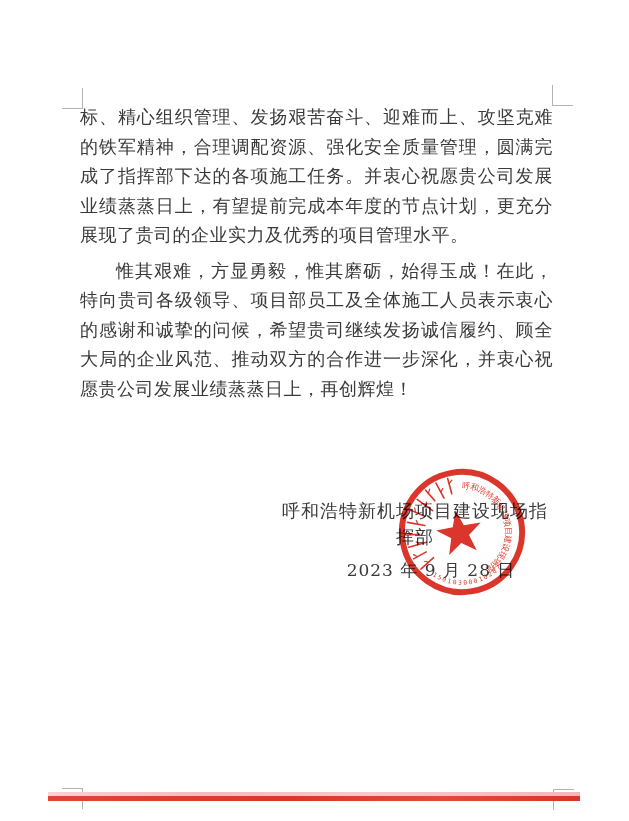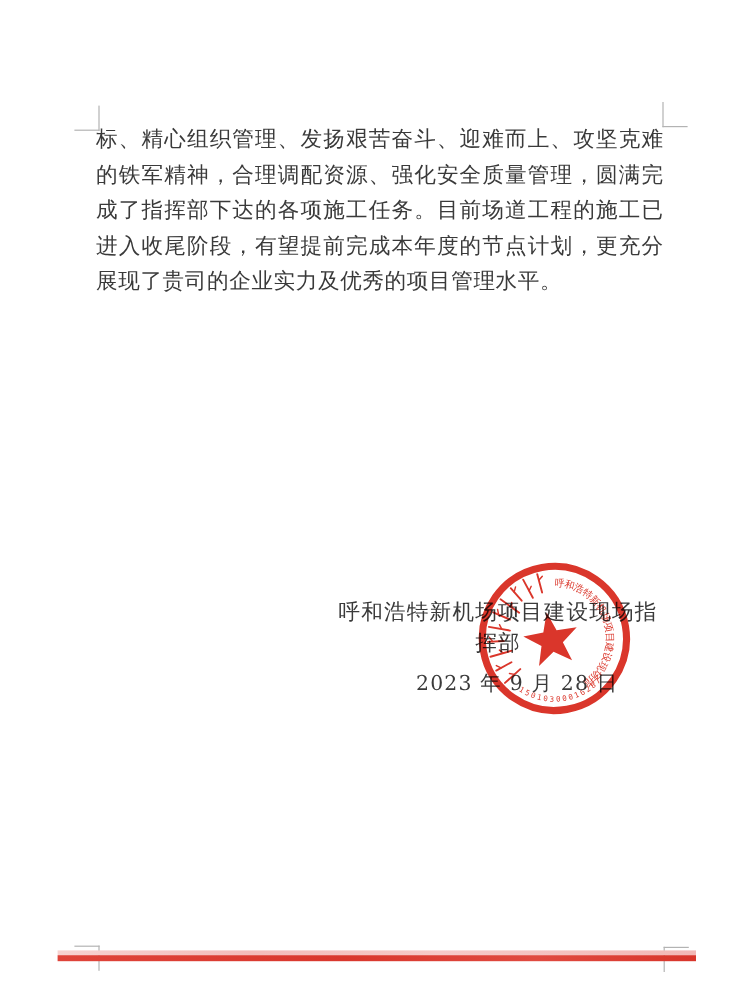--- a/index.html
+++ b/index.html
@@ -57,21 +57,22 @@
 <body>
 
 <div class="page">
 
   <div class="crop tl"></div>
   <div class="crop tr"></div>
   <div class="crop bl"></div>
   <div class="crop br"></div>
 
   <div class="content">
-    <p>标、精心组织管理、发扬艰苦奋斗、迎难而上、攻坚克难的铁军精神，合理调配资源、强化安全质量管理，圆满完成了指挥部下达的各项施工任务。目前场道工程的施工已进入收尾阶段，有望提前完成本年度的节点计划，更充分展现了贵司的企业实力及优秀的项目管理水平。</p>
+    <p>标、精心组织管理、发扬艰苦奋斗、迎难而上、攻坚克难的铁军精神，合理调配资源、强化安全质量管理，圆满完成了指挥部下达的各项施工任务。并衷心祝愿贵公司发展业绩蒸蒸日上，有望提前完成本年度的节点计划，更充分展现了贵司的企业实力及优秀的项目管理水平。</p>
+    <p class="indent">惟其艰难，方显勇毅，惟其磨砺，始得玉成！在此，特向贵司各级领导、项目部员工及全体施工人员表示衷心的感谢和诚挚的问候，希望贵司继续发扬诚信履约、顾全大局的企业风范、推动双方的合作进一步深化，并衷心祝愿贵公司发展业绩蒸蒸日上，再创辉煌！</p>
   </div>
 
   <div class="sig-block">
     <div class="sig-org">呼和浩特新机场项目建设现场指挥部</div>
     <div class="sig-date">2023 年 9 月 28 日</div>
   </div>
 
   <div class="seal">
     <svg viewBox="0 0 200 200">
       <g id="seal-rot" transform="rotate(-10 100 100)" fill="none">

